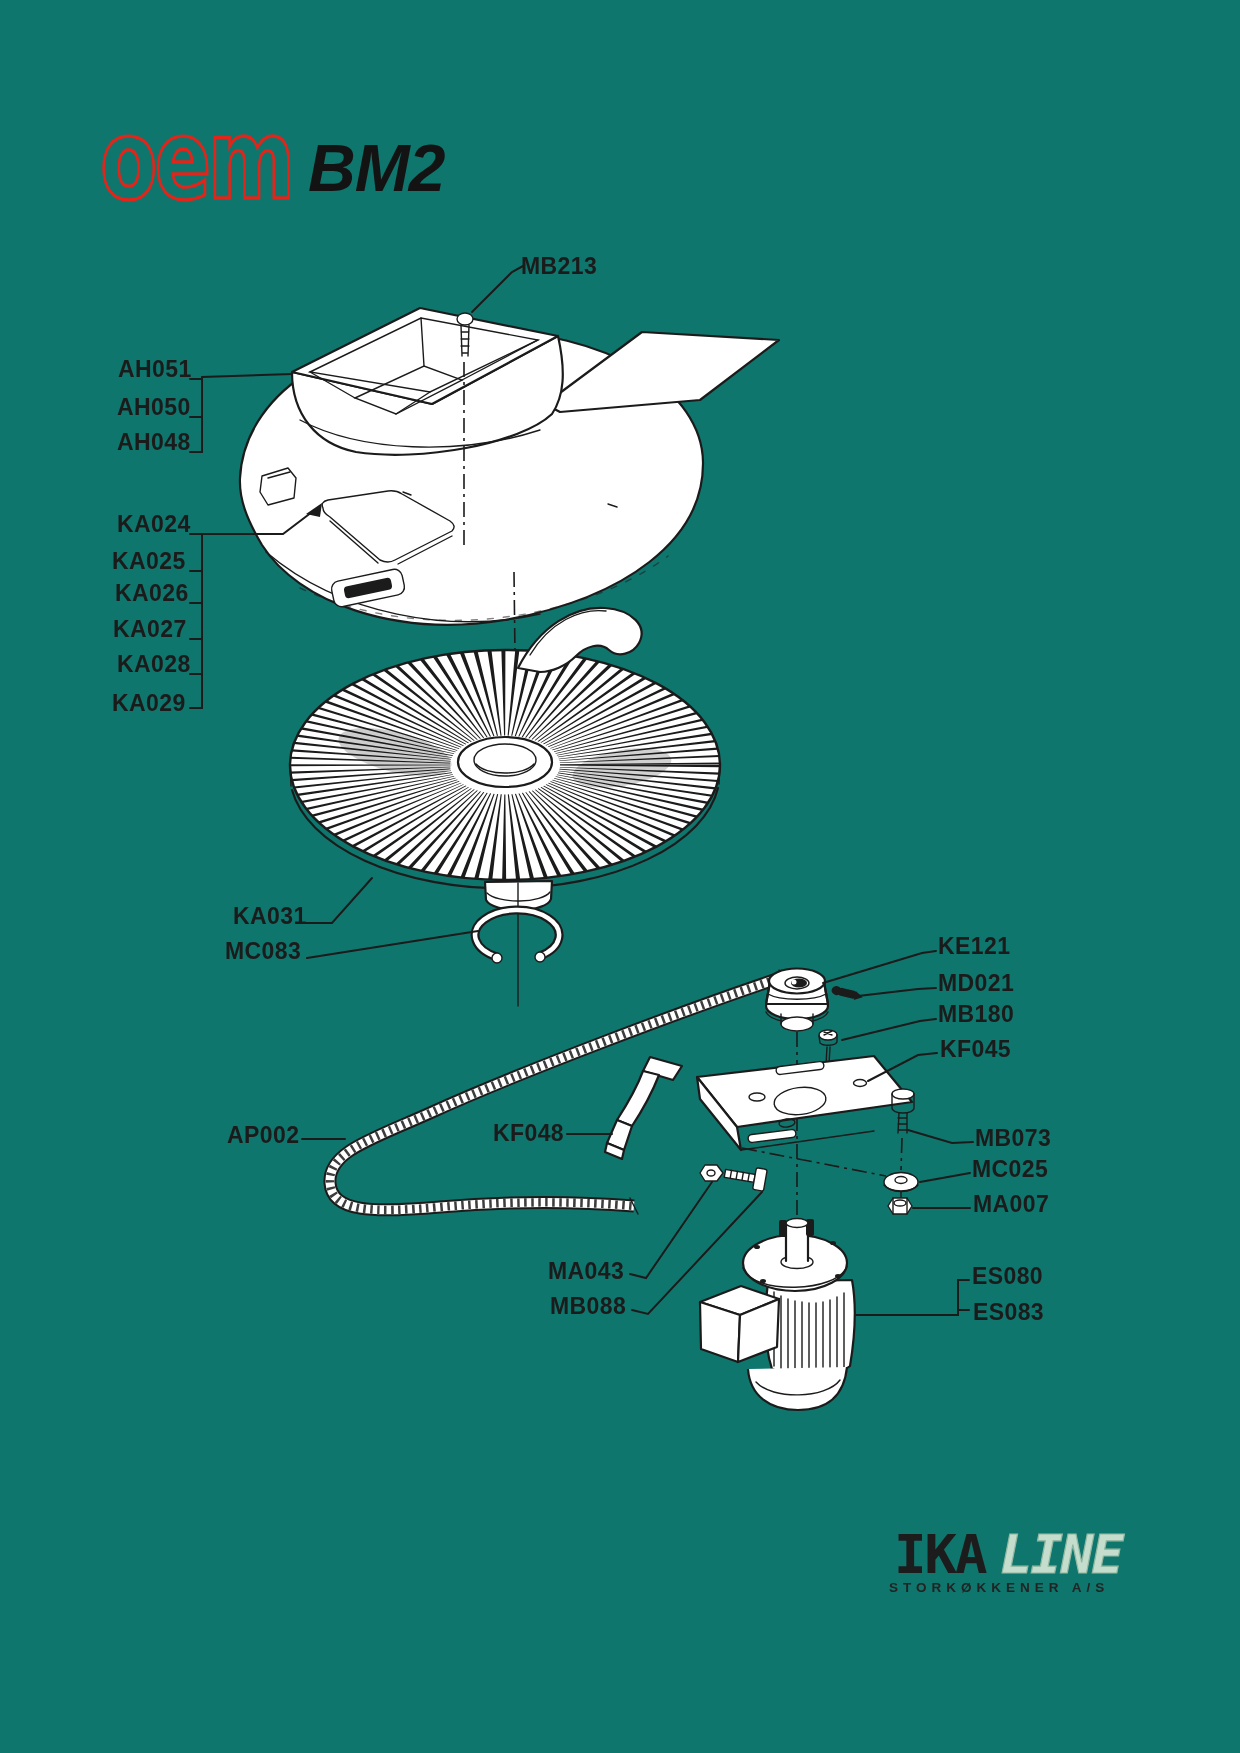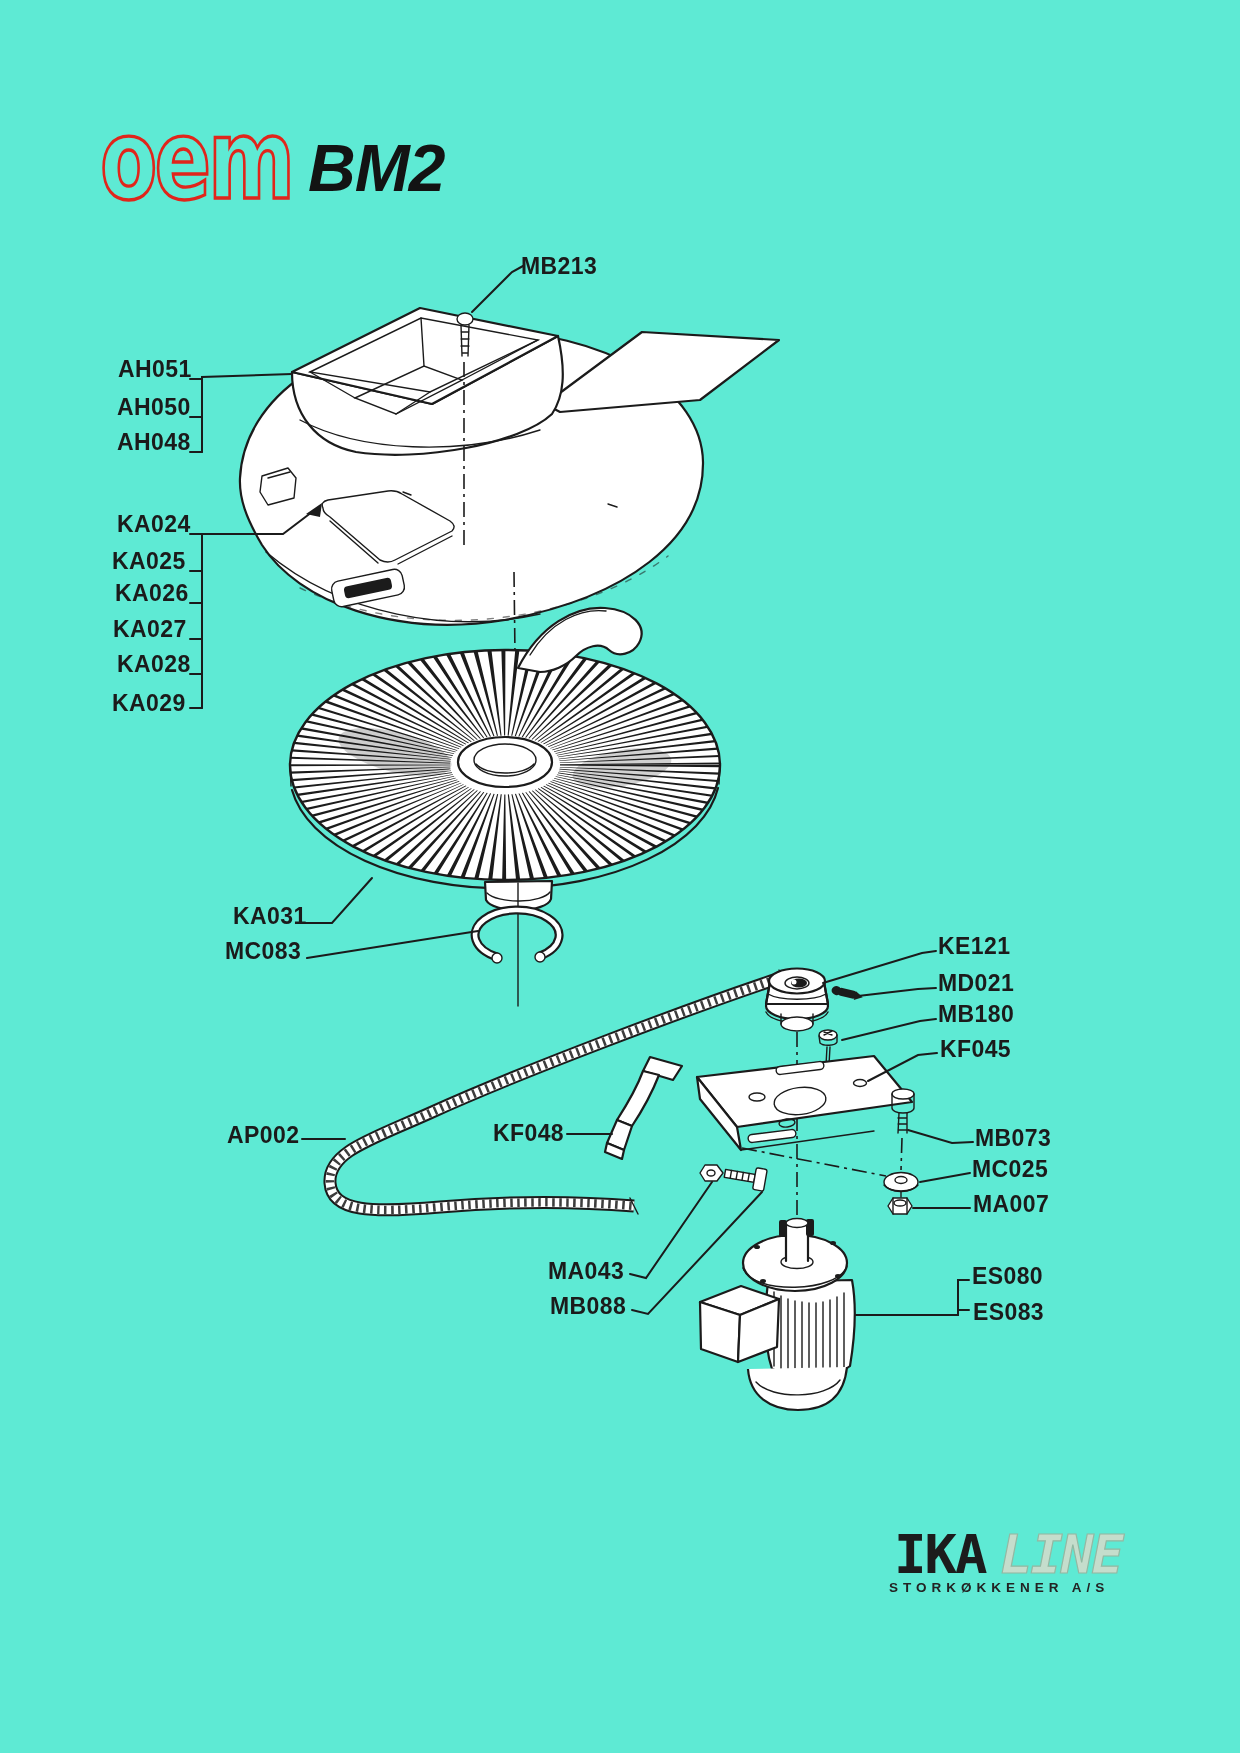--- a/index.html
+++ b/index.html
@@ -1,16 +1,16 @@
 <!DOCTYPE html>
 <html><head>
 <meta charset="utf-8">
 <style>
   html,body { margin:0; padding:0; background:#e8e8e8; }
-  .page { width:1240px; height:1753px; background:#5eead4; position:relative; margin:0 auto; overflow:hidden; }
+  .page { width:1240px; height:1753px; background:#0f766e; position:relative; margin:0 auto; overflow:hidden; }
   svg { position:absolute; left:0; top:0; }
   .lbl { font-family:"Liberation Sans", sans-serif; font-weight:bold; font-size:23px; fill:#1b1b1b; letter-spacing:0.4px; }
   .brand-oem { font-family:"DejaVu Sans", sans-serif; font-weight:bold; font-size:110px; fill:none; stroke:#e1251b; stroke-width:3.4px; letter-spacing:-4px; }
   .brand-model { font-family:"Liberation Sans", sans-serif; font-weight:bold; font-style:italic; font-size:66px; fill:#131313; letter-spacing:-1px; }
   .ika { font-family:"DejaVu Sans Mono", monospace; font-weight:bold; font-size:54px; fill:#1c1c1c; letter-spacing:-2px; }
   .ikaline { font-family:"DejaVu Sans Mono", monospace; font-weight:bold; font-style:italic; font-size:54px; fill:#c5ddcc; stroke:#93b8a2; stroke-width:1.2px; letter-spacing:-2px; }
   .tagline { font-family:"Liberation Sans", sans-serif; font-weight:bold; font-size:13.5px; fill:#232323; letter-spacing:5px; }
   .ld { stroke:#1b1b1b; stroke-width:2; fill:none; stroke-linecap:round; }
   .cl { stroke:#1b1b1b; stroke-width:1.6; fill:none; stroke-dasharray:15 5 3 5; }
   .ol { stroke:#1b1b1b; stroke-width:2.2; fill:none; stroke-linecap:round; stroke-linejoin:round; }

